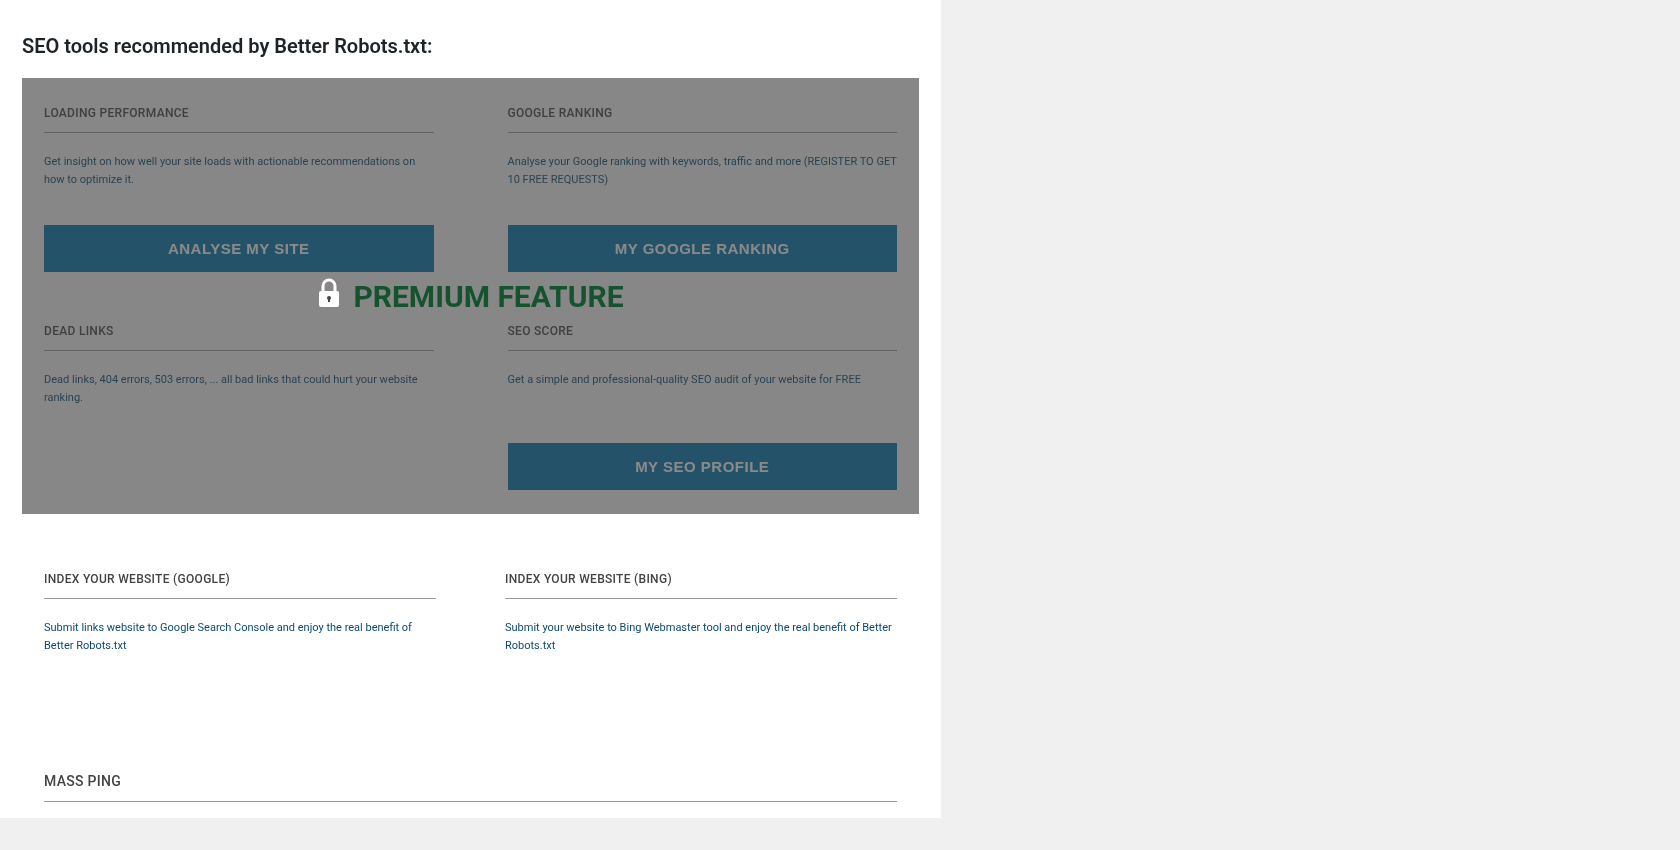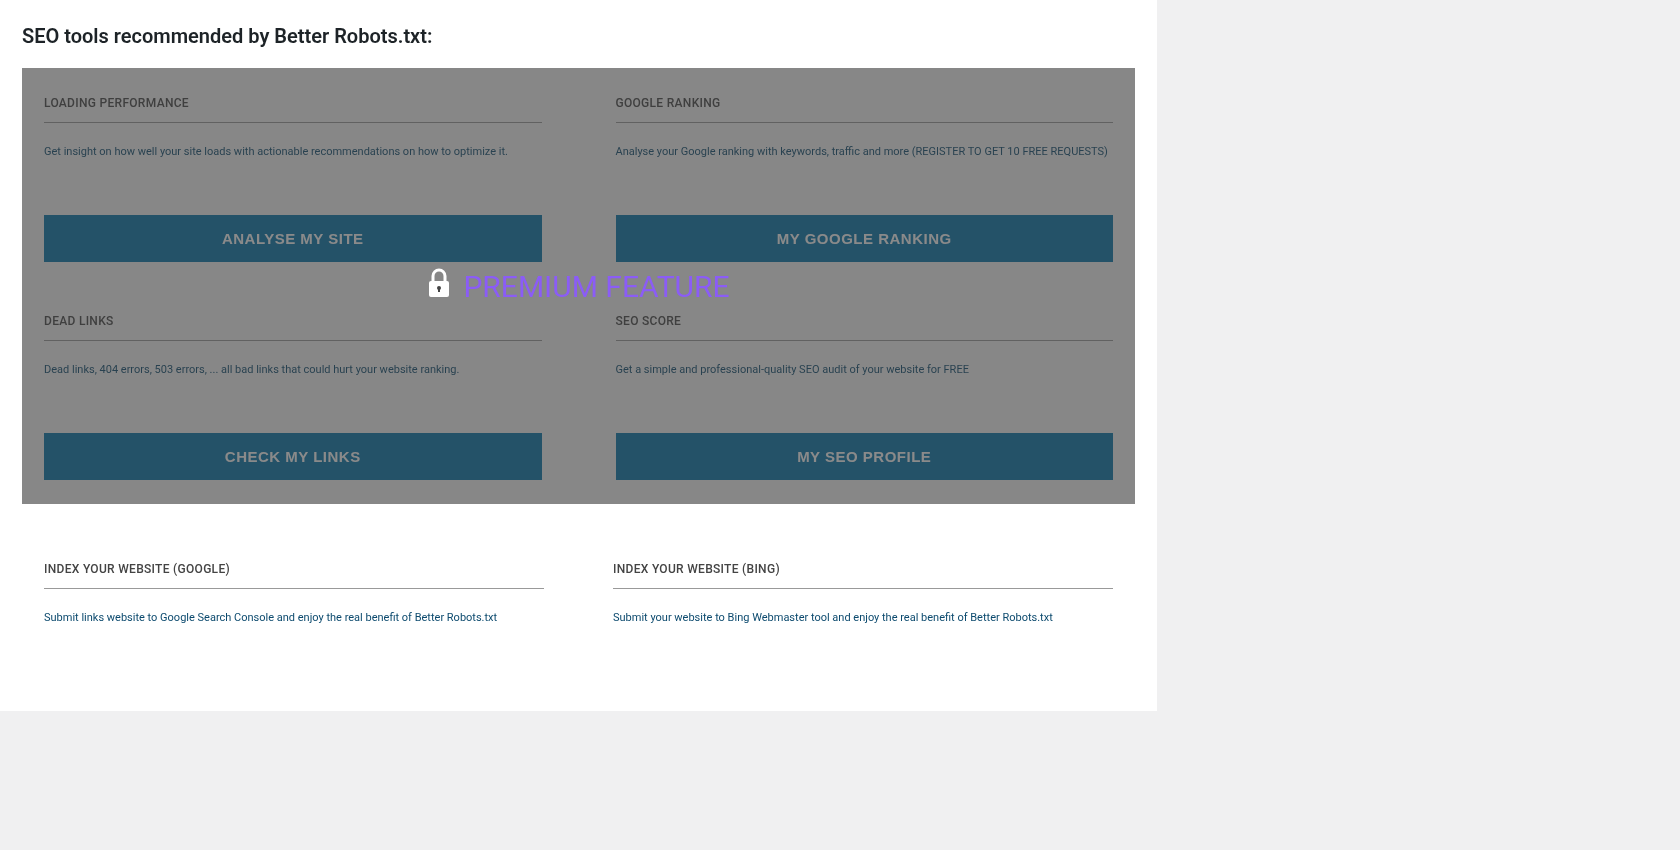--- a/index.html
+++ b/index.html
@@ -7,22 +7,22 @@
       padding: 0;
       box-sizing: border-box;
     }
     body {
       font-family: -apple-system, BlinkMacSystemFont, "Segoe UI", Roboto, Oxygen-Sans, Ubuntu, Cantarell, "Helvetica Neue", sans-serif;
       background: #f0f0f1;
       display: flex;
     }
     .main-content {
       background: #fff;
-      width: 1157px;
-      padding: 6px 22px;
+      width: 941px;
+      padding: 16px 22px;
     }
     .sidebar-right {
       flex: 1;
       background: #f0f0f1;
     }
     .page-title {
       font-size: 20px;
       font-weight: 600;
       color: #1d2327;
       padding: 18px 0 20px 0;
@@ -42,23 +42,23 @@
       background: rgba(60, 60, 60, 0.6);
       z-index: 10;
       display: flex;
       align-items: center;
       justify-content: center;
     }
     .premium-label {
       display: flex;
       align-items: center;
       gap: 12px;
-      color: #8b5cf6;
+      color: #14532d;
       font-size: 30px;
-      font-weight: 400;
+      font-weight: 700;
     }
     .lock-icon {
       width: 24px;
       height: 30px;
     }
     .card-row {
       display: flex;
       gap: 30px;
       width: 100%;
       padding: 0;
@@ -156,36 +156,38 @@
         <div class="card-title">GOOGLE RANKING</div>
         <div class="card-description">Analyse your Google ranking with keywords, traffic and more (REGISTER TO GET 10 FREE REQUESTS)</div>
         <button class="card-button">MY GOOGLE RANKING</button>
       </div>
     </div>
 
     <div class="card-row">
       <div class="card">
         <div class="card-title">DEAD LINKS</div>
         <div class="card-description">Dead links, 404 errors, 503 errors, ... all bad links that could hurt your website ranking.</div>
-        <button class="card-button">CHECK MY LINKS</button>
       </div>
       <div class="card">
         <div class="card-title">SEO SCORE</div>
         <div class="card-description">Get a simple and professional-quality SEO audit of your website for FREE</div>
         <button class="card-button">MY SEO PROFILE</button>
       </div>
     </div>
   </div>
 
   <div class="bottom-cards">
     <div class="card">
       <div class="card-title">INDEX YOUR WEBSITE (GOOGLE)</div>
       <div class="card-description">Submit links website to Google Search Console and enjoy the real benefit of Better Robots.txt</div>
     </div>
     <div class="card">
       <div class="card-title">INDEX YOUR WEBSITE (BING)</div>
       <div class="card-description">Submit your website to Bing Webmaster tool and enjoy the real benefit of Better Robots.txt</div>
     </div>
   </div>
 
+  <div class="mass-ping-section">
+    <div class="mass-ping-title">MASS PING</div>
+  </div>
 </div>
 
 <div class="sidebar-right"></div>
 
 </body></html>

